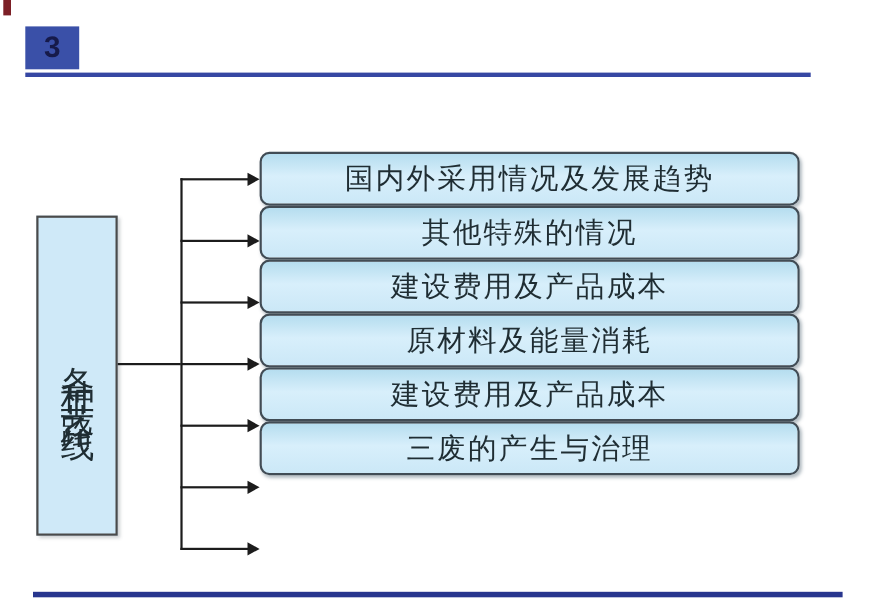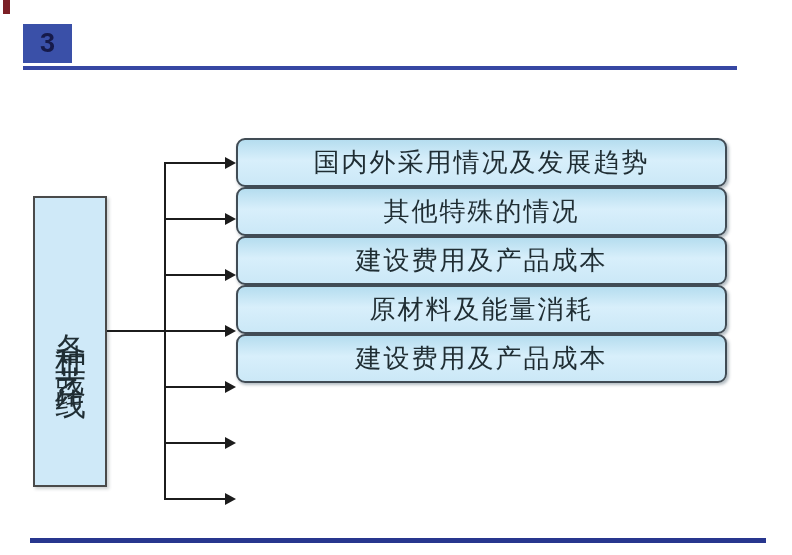--- a/index.html
+++ b/index.html
@@ -115,16 +115,19 @@
     </div>
     <div class="row">
       <span>建设费用及产品成本</span>
     </div>
     <div class="row">
       <span>原材料及能量消耗</span>
     </div>
     <div class="row">
       <span>建设费用及产品成本</span>
     </div>
+    <div class="row">
+      <span>三废的产生与治理</span>
+    </div>
   </div>
 
   <div class="bottom-line"></div>
 </div>
 
 </body></html>

